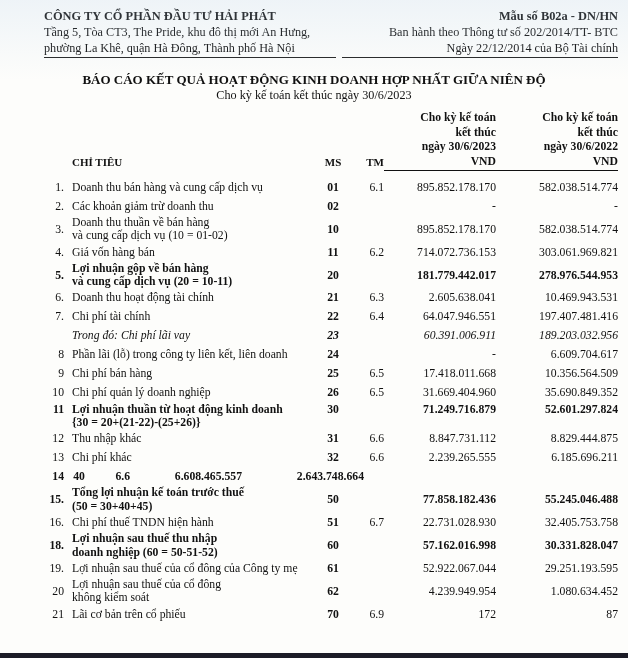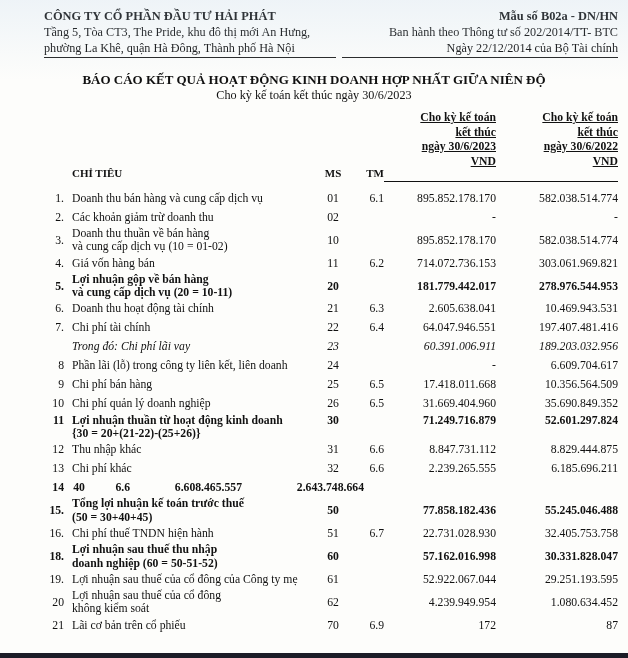--- a/index.html
+++ b/index.html
@@ -26,28 +26,28 @@
   .form-line1 { font-weight:bold; font-size:12.4px; line-height:16px; }
 
   .title-block { position:relative; left:-17px; text-align:center; margin-top:14px; }
   .report-title { font-weight:bold; font-size:13px; line-height:16px; }
   .report-subtitle { font-size:12.2px; line-height:15px; }
 
   .table { margin-top:8px; }
   .thead { display:flex; align-items:flex-end; }
   .c-num { width:20px; text-align:right; }
   .c-label { flex:1; padding-left:8px; padding-right:4px; }
-  .c-ms { width:30px; text-align:center; }
+  .c-ms { width:30px; text-align:center;font-weight:bold; }
   .c-tm { width:36px; text-align:right; }
   .c-v1 { width:112px; text-align:right; }
   .c-v2 { width:122px; text-align:right; }
   .th { font-weight:bold; font-size:11px; margin-bottom:3px; }
   .vals-underline {
     display:flex; align-items:center;
-    border-bottom:1.5px solid #111; padding-bottom:12px;text-decoration:underline;
+    border-bottom:1.5px solid #111; padding-bottom:1px;
   }
   .period { font-weight:bold; font-size:11.7px; line-height:14.5px; white-space:pre-line; }
 
   .tbody { margin-top:7px; }
   .row { display:flex; align-items:center; min-height:19px; font-size:11.7px; line-height:13.4px; }
   .row .c-label { white-space:pre-line; }
   .row.bold { font-weight:bold; }
   .row.italic .c-label, .row.italic .c-ms, .row.italic .c-tm,
   .row.italic .c-v1, .row.italic .c-v2 { font-style:italic; }
   .row.top { align-items:flex-start; }

